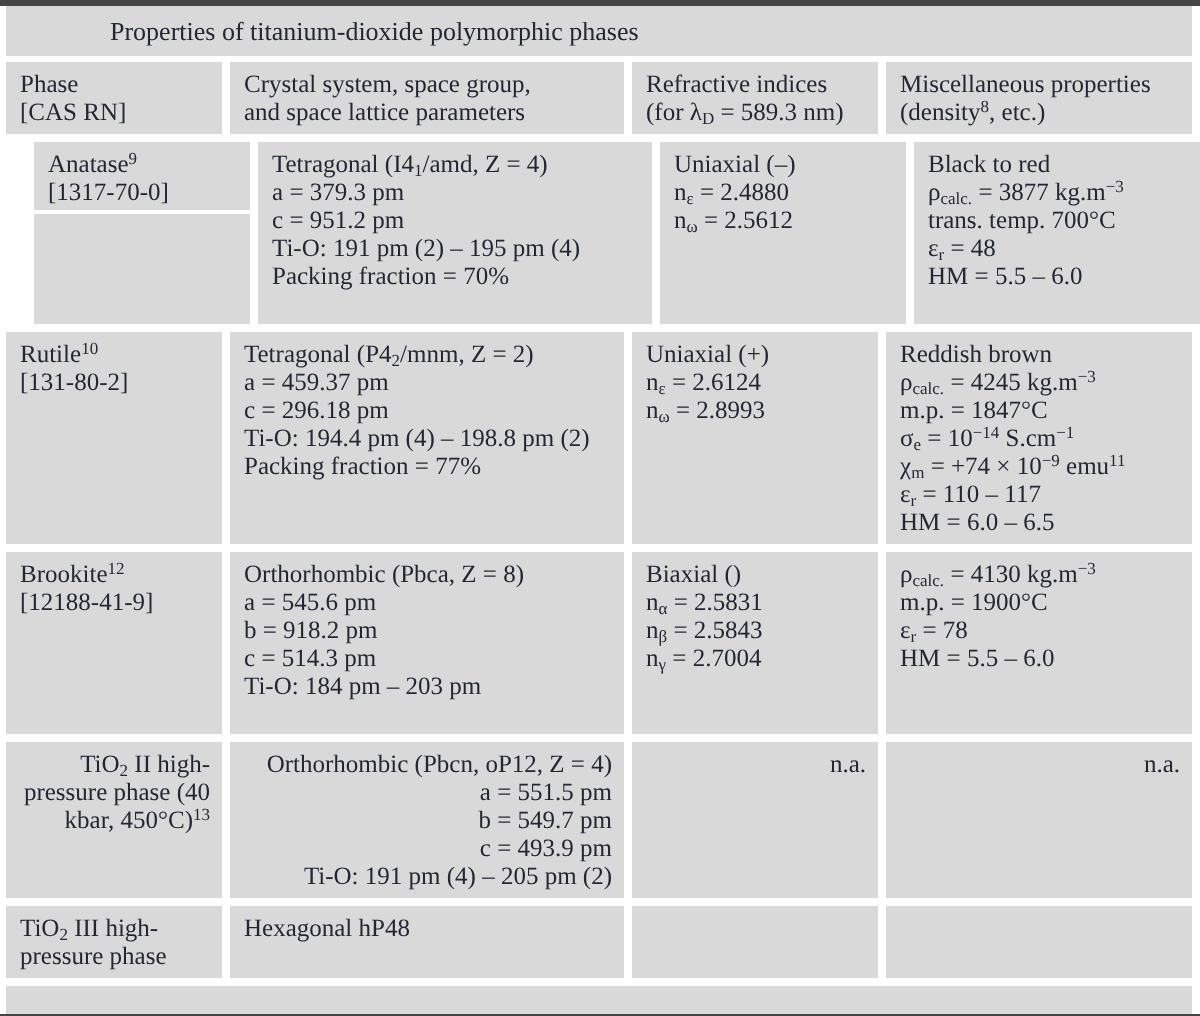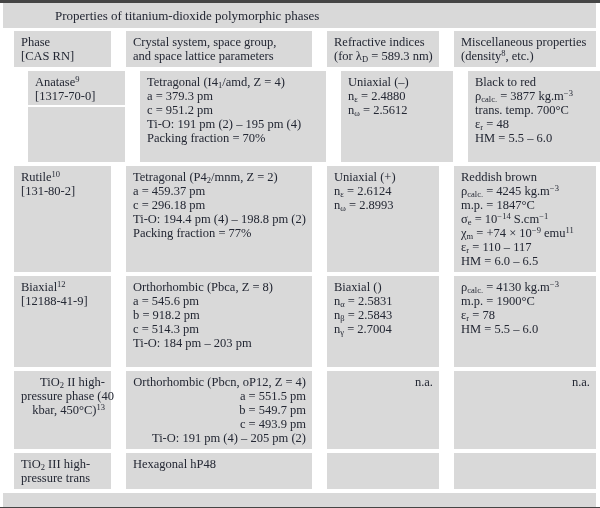--- a/index.html
+++ b/index.html
@@ -28,21 +28,20 @@
     grid-template-columns:108px 197px 123px 153px;
     column-gap:4px;
     margin-bottom:4px;
   }
   .cell{
     background:var(--cell-bg,#d9d9d9);
     padding:4px 6px 4px 7px;
     font-size:12.5px;
     line-height:14px;
     box-sizing:border-box;
-    margin-left:11px;
   }
   .line{white-space:nowrap;}
   sup,sub{line-height:0;font-size:8.5px;}
   sub{vertical-align:-2px;}
   sup{vertical-align:4px;}
   .it{}
   .cell-divider{height:2px;background:#ffffff;margin:2px -6px 2px -7px;}
   .row-header{min-height:31px;}
   .row-0{min-height:91px;padding-left:14px;}
   .row-1{min-height:104px;}
@@ -130,21 +129,21 @@
           <div class="line"><span>ρ</span><sub class="it">calc.</sub><span> = 4245 kg.m</span><sup>−3</sup></div>
           <div class="line"><span class="it">m.p.</span><span> = 1847°C</span></div>
           <div class="line"><span>σ</span><sub>e</sub><span> = 10</span><sup>−14</sup><span> S.cm</span><sup>−1</sup></div>
           <div class="line"><span>χ</span><sub>m</sub><span> = +74 × 10</span><sup>−9</sup><span> emu</span><sup>11</sup></div>
           <div class="line"><span>ε</span><sub>r</sub><span> = 110 – 117</span></div>
           <div class="line"><span>HM = 6.0 – 6.5</span></div>
         </div>
       </div>
       <div class="trow row-2">
         <div class="cell">
-          <div class="line"><span>Biaxial</span><sup>12</sup></div>
+          <div class="line"><span>Brookite</span><sup>12</sup></div>
           <div class="line"><span>[12188-41-9]</span></div>
         </div>
         <div class="cell">
           <div class="line"><span>Orthorhombic (</span><span class="it">Pbca</span><span>, Z = 8)</span></div>
           <div class="line"><span class="it">a</span><span> = 545.6 pm</span></div>
           <div class="line"><span class="it">b</span><span> = 918.2 pm</span></div>
           <div class="line"><span class="it">c</span><span> = 514.3 pm</span></div>
           <div class="line"><span>Ti-O: 184 pm – 203 pm</span></div>
         </div>
         <div class="cell">
@@ -176,21 +175,21 @@
         <div class="cell">
           <div class="line"><span>n.a.</span></div>
         </div>
         <div class="cell">
           <div class="line"><span>n.a.</span></div>
         </div>
       </div>
       <div class="trow row-4">
         <div class="cell">
           <div class="line"><span>TiO</span><sub>2</sub><span> III high-</span></div>
-          <div class="line"><span>pressure trans</span></div>
+          <div class="line"><span>pressure phase</span></div>
         </div>
         <div class="cell">
           <div class="line"><span>Hexagonal hP48</span></div>
         </div>
         <div class="cell"></div>
         <div class="cell"></div>
       </div>
     </div>
   <div class="bottom-band"></div>
   <div class="bottom-rule"></div>

